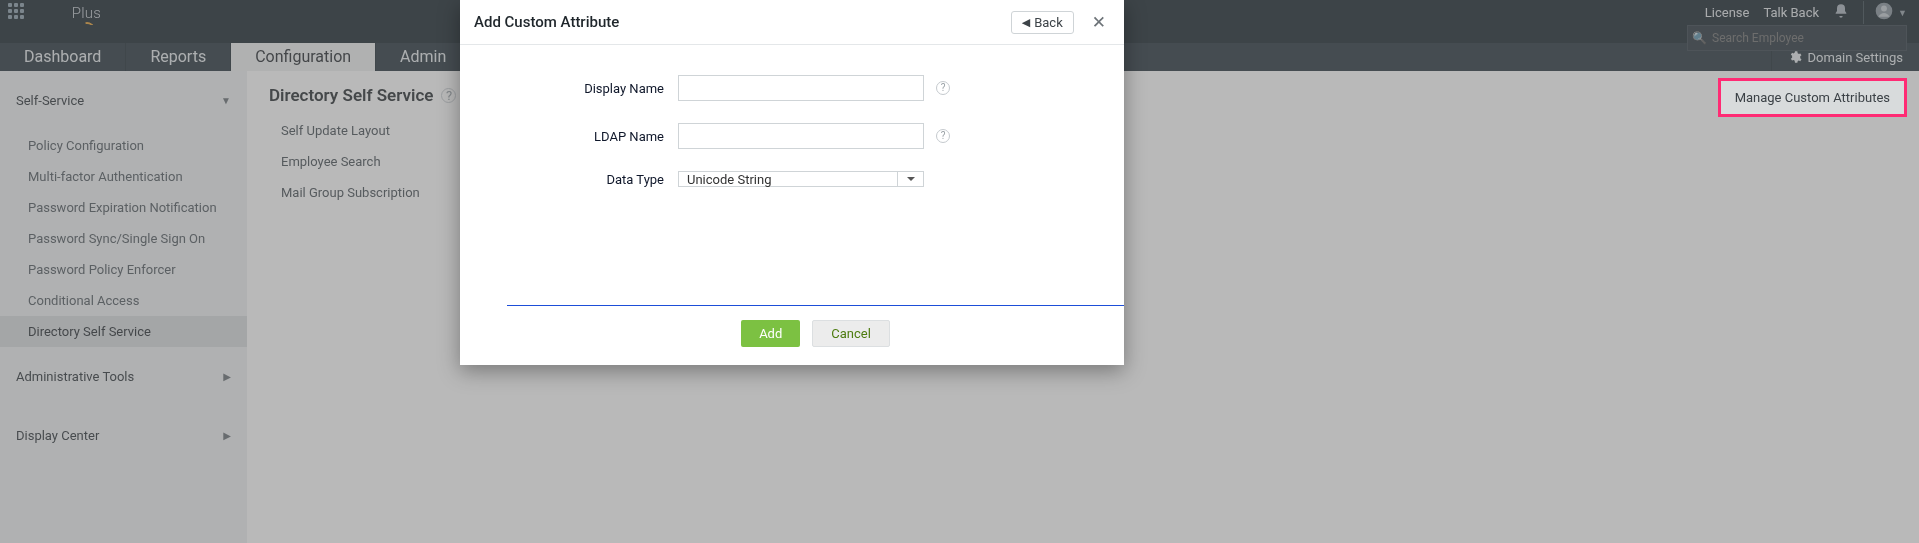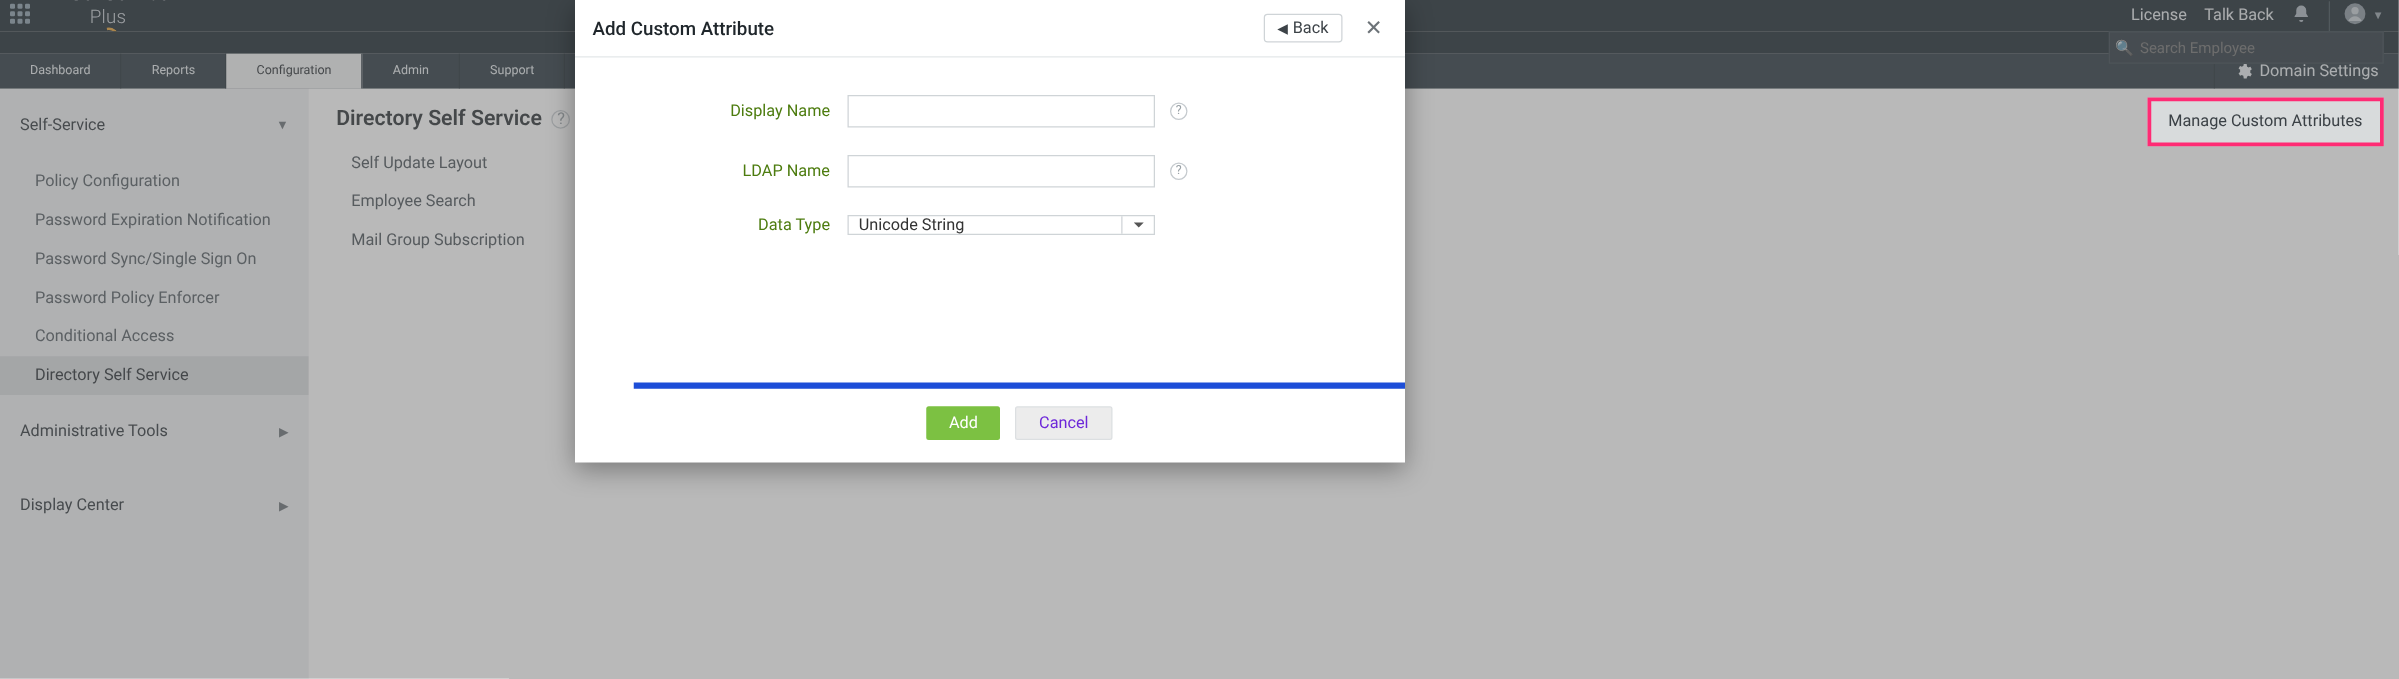--- a/index.html
+++ b/index.html
@@ -21,21 +21,21 @@
   .user-wrap { display:flex; align-items:center; gap:4px; padding-left:10px; border-left:1px solid #435058;}
 
   
   .bar2 { position:absolute; top:25px; left:0; right:0; height:18px; background:#1e2a32; z-index:10; display:flex; align-items:flex-start;}
   .search-wrap { position:absolute; right:12px; top:25px; height:26px; width:220px; display:flex; align-items:center; background:#2f3a42; border:1px solid #3c4850; z-index:11;}
   .search-wrap .mag { width:24px; text-align:center; color:#9fabb4; font-size:12px;}
   .search-wrap input { flex:1; background:transparent; border:none; color:#cfd5da; font-size:12px; outline:none;}
 
   
   .tabrow { position:absolute; top:43px; left:0; right:0; height:28px; background:#2c3a42; display:flex; z-index:10;}
-  .tab { padding:0 24px; line-height:28px; color:#e7ebee; font-size:10px; cursor:pointer; border-right:1px solid #243038;}
+  .tab { padding:0 24px; line-height:28px; color:#e7ebee; font-size:16px; cursor:pointer; border-right:1px solid #243038;}
   .tab.active { background:#eef0f1; color:#2a2f33; }
   .tab-right { margin-left:auto; display:flex; align-items:center; gap:6px; padding:0 16px; color:#e7ebee; font-size:13px; cursor:pointer; border-left:1px solid #243038;}
   .tab-right svg { fill:#e7ebee;}
 
   
   .sidebar { position:absolute; top:71px; left:0; width:247px; bottom:0; background:#eef0f2; z-index:10;}
   .side-section { padding:22px 16px; font-size:13px; color:#30373c; display:flex; align-items:center; justify-content:space-between; cursor:pointer;}
   .side-item { padding:8px 16px 8px 28px; font-size:13px; color:#555d63; cursor:pointer;}
   .side-item.active { background:#d9dcde; color:#2b3136;}
   .caret { font-size:10px; color:#6c7378;}
@@ -53,30 +53,30 @@
   
   .modal { position:absolute; top:0; left:460px; width:664px; background:#fff; z-index:70; box-shadow:0 6px 20px rgba(0,0,0,.35);}
   .modal-head { display:flex; align-items:center; padding:10px 14px; border-bottom:1px solid #e4e7e9;}
   .modal-title { font-size:15px; color:#1f262b; font-weight:500;}
   .modal-head .spacer { flex:1;}
   .back-btn { display:flex; align-items:center; gap:4px; padding:3px 10px; border:1px solid #cfd4d7; border-radius:3px; font-size:13px; color:#3d4348; cursor:pointer; background:#fff;}
   .back-btn .chev { font-size:11px;}
   .close-x { margin-left:14px; font-size:17px; color:#6d7378; cursor:pointer; padding:2px 4px;}
   .modal-body { padding:30px 40px 30px 40px; min-height:260px;}
   .frow { display:flex; align-items:center; margin-bottom:22px; }
-  .flabel { width:178px; text-align:right; padding-right:14px; font-size:13px; color:#4d7c0f;}
+  .flabel { width:178px; text-align:right; padding-right:14px; font-size:13px; color:#0f172a;}
   .finput { width:246px; height:26px; border:1px solid #cfd4d7; padding:0 8px; font-size:13px; color:#333; outline:none;}
   .fselect { width:246px; height:16px; border:1px solid #cfd4d7; background:#fff; font-size:13px; color:#333; padding:0 28px 0 8px; position:relative; display:flex; align-items:center; cursor:pointer;}
   .fselect .dd { position:absolute; right:0; top:0; bottom:0; width:26px; border-left:1px solid #cfd4d7; display:flex; align-items:center; justify-content:center;}
   .fselect .dd svg { fill:#555; }
   .qmark { width:14px; height:14px; margin-left:12px; border:1px solid #c5cace; border-radius:50%; color:#9aa1a6; font-size:10px; line-height:12px; text-align:center; cursor:help;}
-  .modal-foot { display:flex; justify-content:center; gap:12px; padding:14px 0 18px; border-top:5px solid #1d4ed8;margin-left:47px;}
+  .modal-foot { display:flex; justify-content:center; gap:12px; padding:14px 0 18px; border-top:1px solid #1d4ed8;margin-left:47px;}
   .btn { padding:5px 18px; font-size:13px; border-radius:2px; cursor:pointer; border:none;}
   .btn-add { background:#7cc142; color:#fff;}
-  .btn-cancel { background:#ececec; color:#6d28d9; border:1px solid #dcdfe1;}
+  .btn-cancel { background:#ececec; color:#4d7c0f; border:1px solid #dcdfe1;}
 </style>
 </head>
 <body>
 
 <div class="topbar">
   <div class="apps-icon">
     <span></span>
       <span></span>
       <span></span>
       <span></span>
@@ -131,20 +131,21 @@
     <span>Domain Settings</span>
   </div>
 </div>
 
 <div class="sidebar">
   <div class="side-section">
     <span>Self-Service</span>
     <span class="caret">▼</span>
   </div>
   <div class="side-item">Policy Configuration</div>
+  <div class="side-item">Multi-factor Authentication</div>
   <div class="side-item">Password Expiration Notification</div>
   <div class="side-item">Password Sync/Single Sign On</div>
   <div class="side-item">Password Policy Enforcer</div>
   <div class="side-item">Conditional Access</div>
   <div class="side-item active">Directory Self Service</div>
   <div class="side-section">
     <span>Administrative Tools</span>
     <span class="caret">▶</span>
   </div>
   <div class="side-section">

